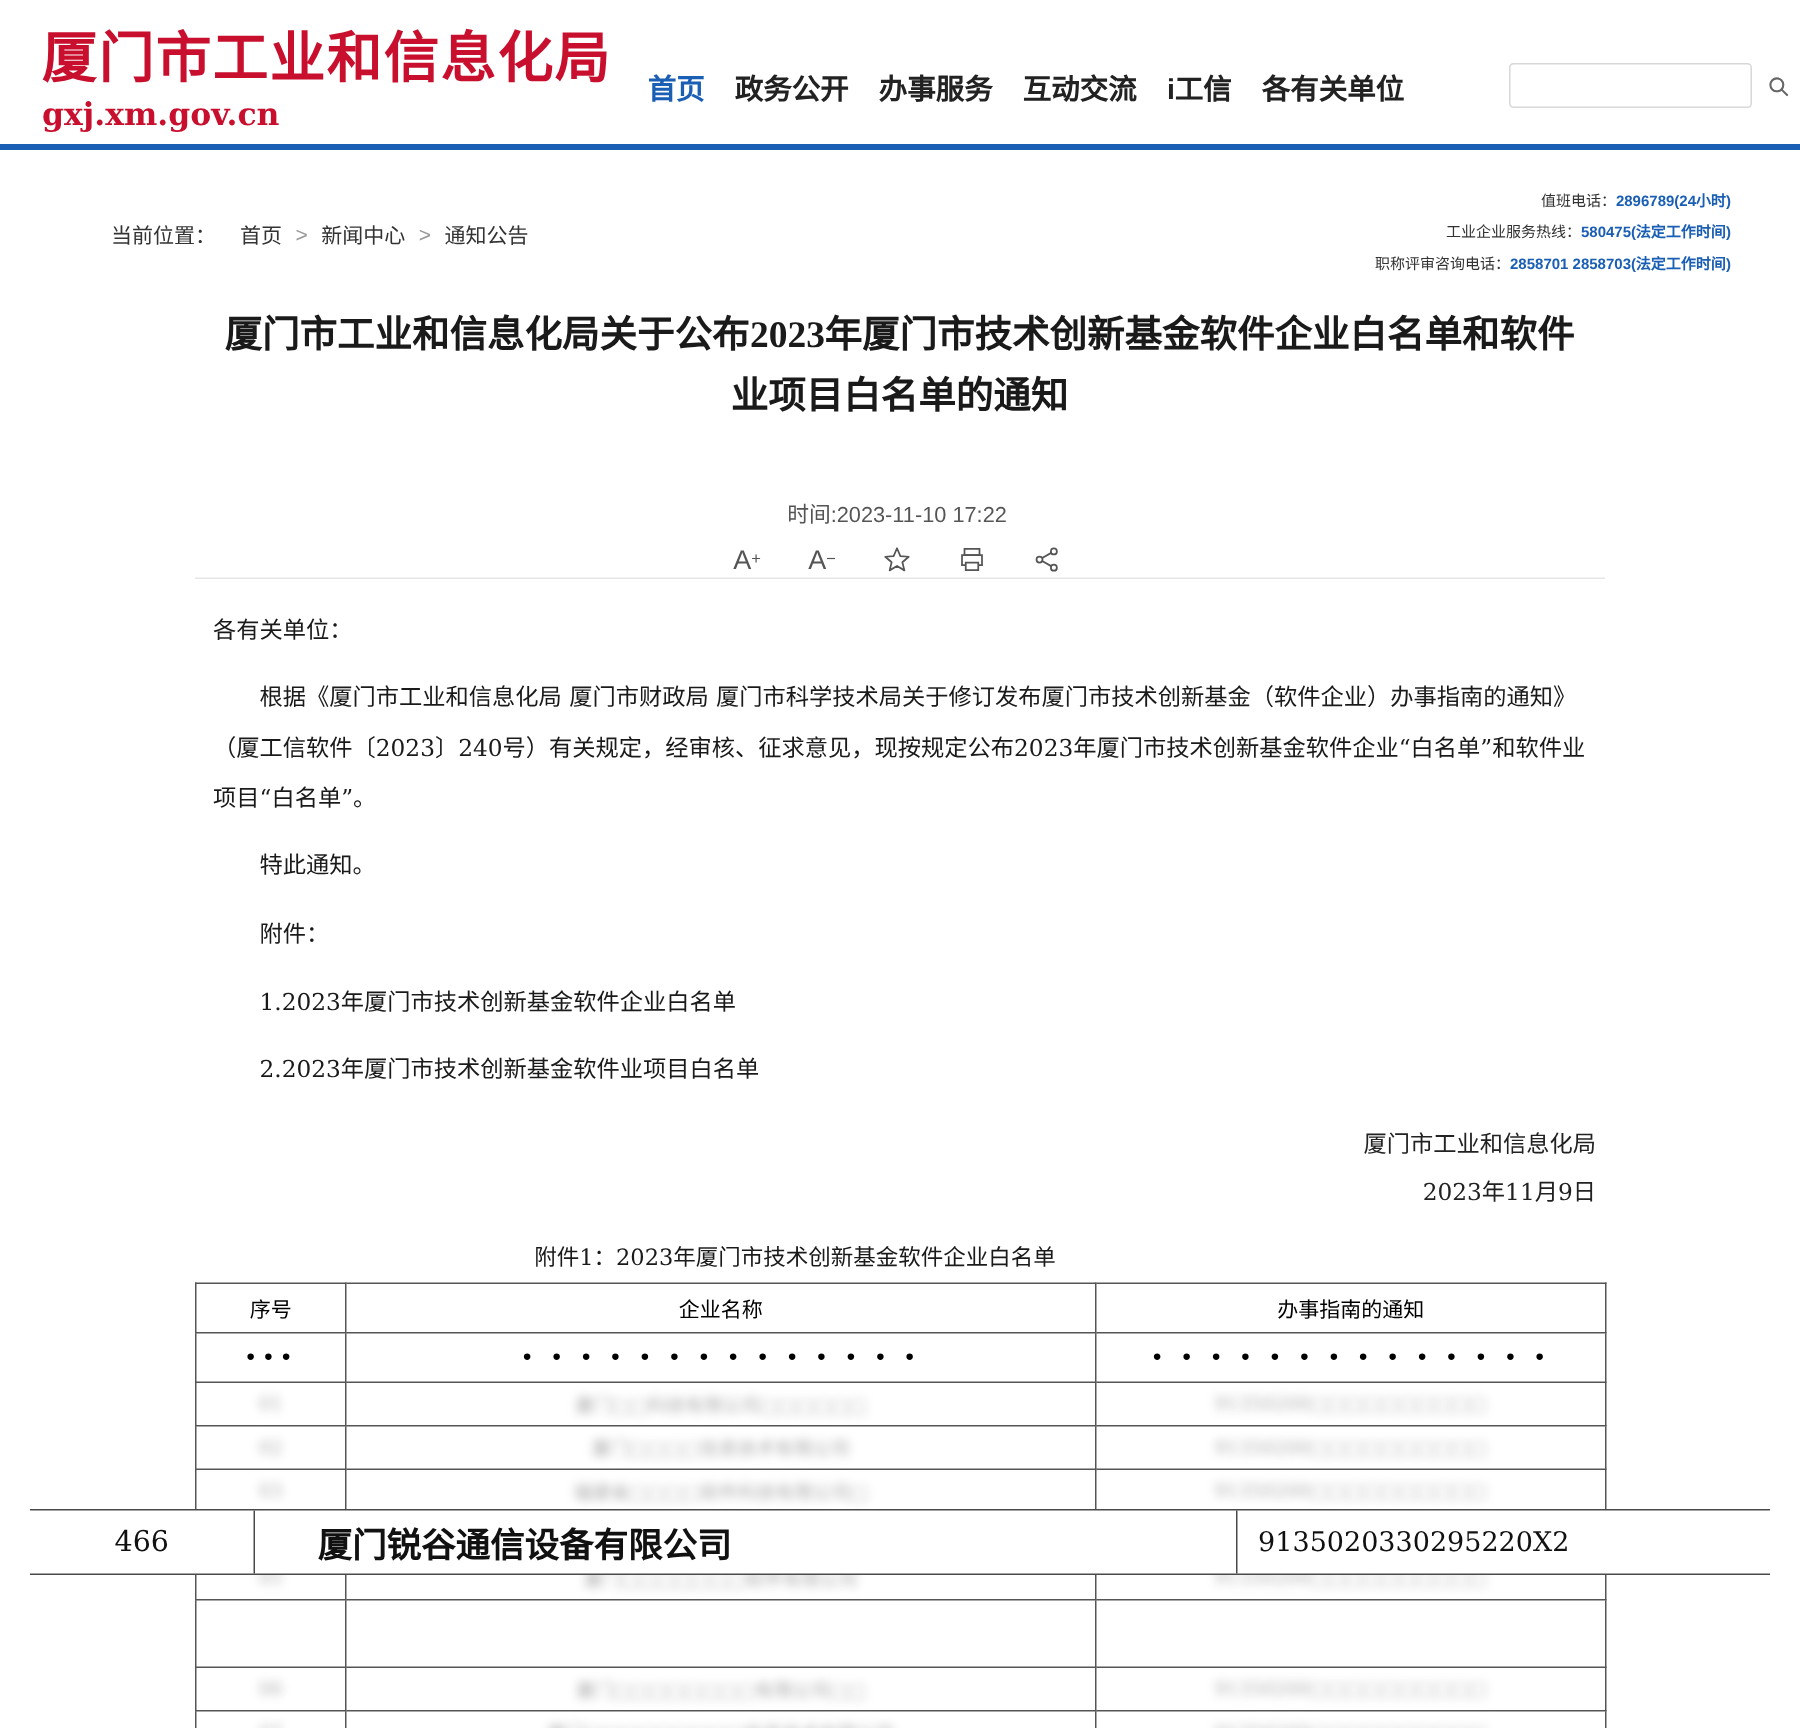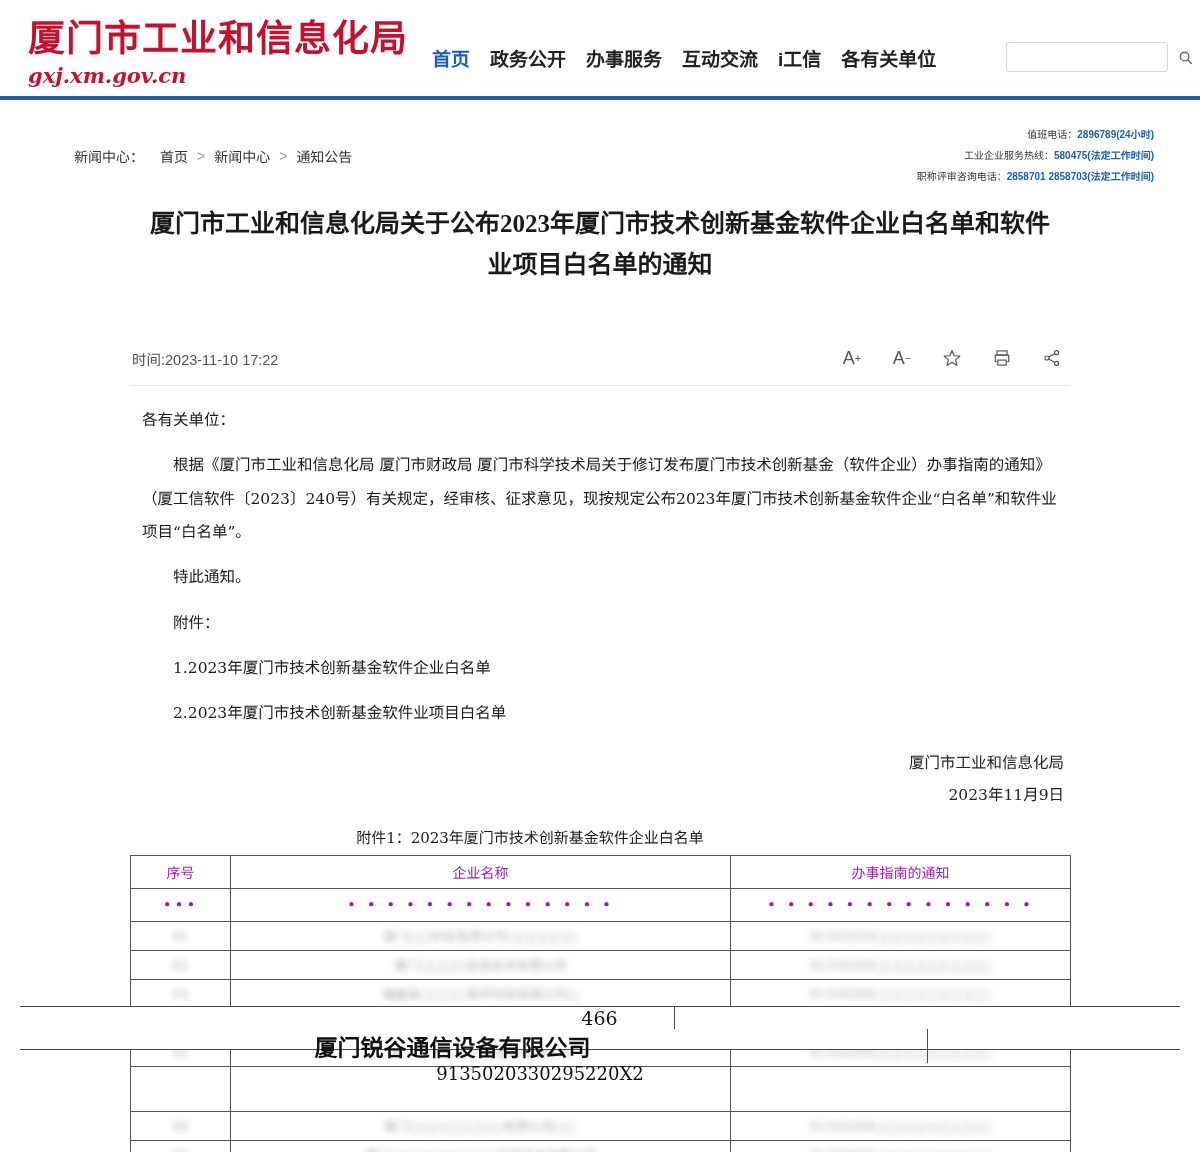--- a/index.html
+++ b/index.html
@@ -35,21 +35,20 @@
     font-weight: bold;
     font-size: 37px;
     letter-spacing: 1px;
     color: #c8102e;
     line-height: 1.05;
     white-space: nowrap;
   }
   .brand-url {
     margin-top: 4px;
     font-family: "DejaVu Serif", serif;
-    font-style: italic;
     font-weight: bold;
     font-size: 21px;
     color: #c8102e;
   }
 
   .main-nav {
     position: absolute;
     left: 432px;
     top: 44px;
     display: flex;
@@ -145,20 +144,21 @@
   }
 
   .meta-row {
     margin-top: 46px;
     height: 54px;
     border-bottom: 1px solid #e6e6e6;
     display: flex;
     align-items: center;
     justify-content: space-between;
     padding: 0 6px 0 2px;
+    flex-direction: column;
   }
   .meta-time {
     font-size: 14.5px;
     color: #555;
   }
   .meta-tools {
     display: flex;
     align-items: center;
     gap: 26px;
     color: #555;
@@ -209,21 +209,21 @@
     border-collapse: collapse;
     font-family: "DejaVu Serif", "Liberation Serif", serif;
     font-size: 14px;
     table-layout: fixed;
   }
   .data-table th, .data-table td {
     border: 1px solid #555;
     height: 32px;
     padding: 0 10px;
     text-align: center;
-    color: #a21caf;
+    color: #000000;
     font-weight: normal;
   }
   .data-table col.c1 { width: 100px; }
   .data-table col.c2 { width: 500px; }
   .data-table col.c3 { width: 340px; }
   .data-table tr.blurred td {
     color: transparent;
     height: 28px;
   }
   .blurtext {
@@ -246,21 +246,20 @@
     left: -110px;
     width: 1160px;
     height: 44px;
     background: #ffffff;
     border-top: 1px solid #4a4a4a;
     border-bottom: 1px solid #4a4a4a;
     box-sizing: border-box;
     display: flex;
     align-items: center;
     z-index: 5;
-    flex-direction: column;
   }
   .highlight-row .hcell {
     font-family: "DejaVu Serif", "Liberation Serif", serif;
     color: #111;
     box-sizing: border-box;
     height: 100%;
     display: flex;
     align-items: center;
   }
   .hcell-index {
@@ -307,21 +306,21 @@
       <svg width="15" height="15" viewBox="0 0 16 16" fill="none" stroke="#666" stroke-width="1.5">
         <circle cx="7" cy="7" r="4.6"></circle>
         <line x1="10.4" y1="10.4" x2="14.3" y2="14.3" stroke-linecap="round"></line>
       </svg>
     </span>
   </div>
 </div>
 
 <div class="infobar">
   <div class="breadcrumb">
-    <span class="crumb-label">新闻中心：</span>
+    <span class="crumb-label">当前位置：</span>
     <a>首页</a>
     <span class="sep">&gt;</span>
     <a>新闻中心</a>
     <span class="sep">&gt;</span>
     <a>通知公告</a>
   </div>
 
   <div class="hotlines">
     <div>
       <span>值班电话：</span><span class="val">2896789(24小时)</span>

